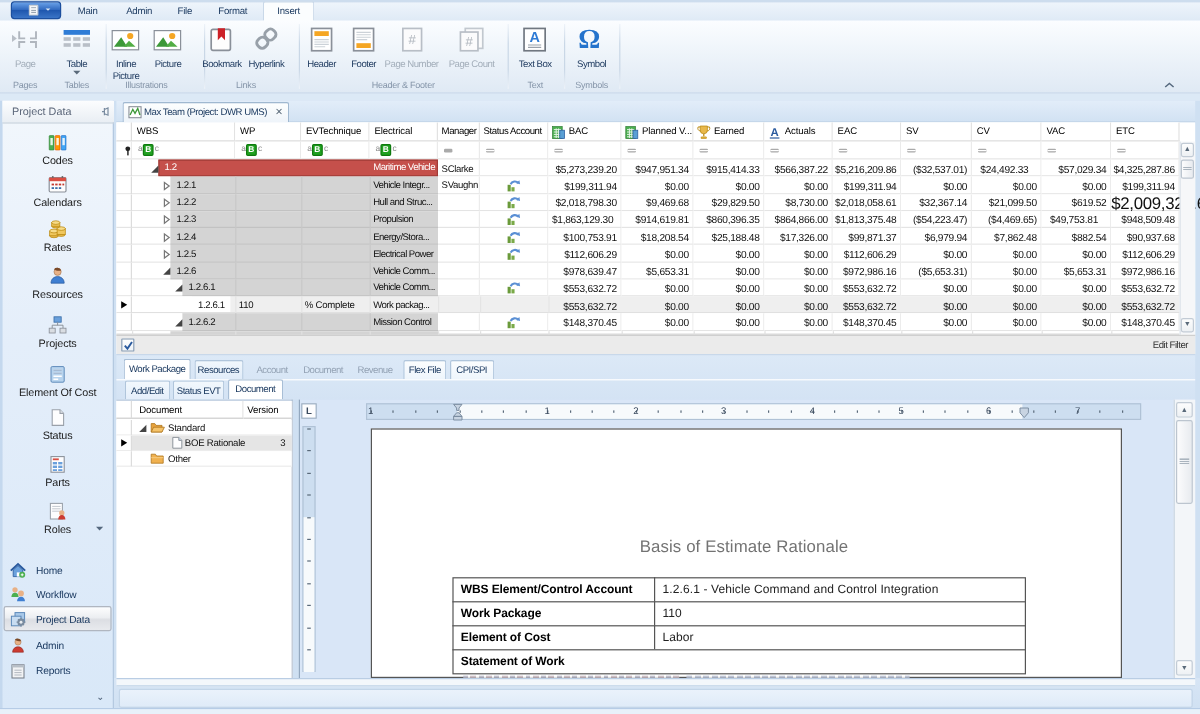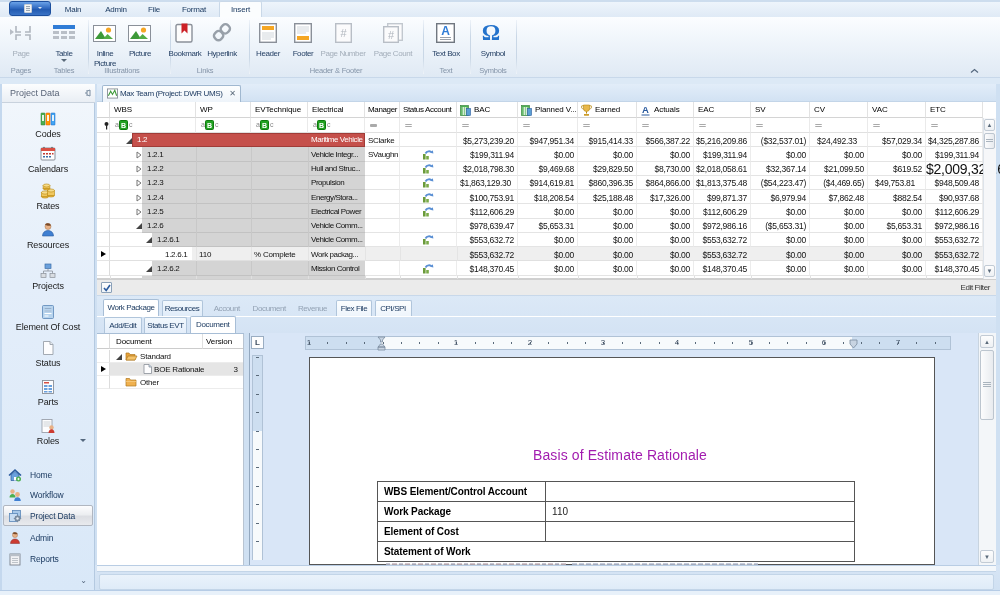--- a/index.html
+++ b/index.html
@@ -865,28 +865,30 @@
 <div style="left:256px;top:393.8px;width:3px;height:1px;background:#5a6a7a"></div>
 <div style="left:256px;top:412.2px;width:3px;height:1px;background:#5a6a7a"></div>
 <div style="left:256px;top:430.6px;width:3px;height:1px;background:#5a6a7a"></div>
 <div style="left:256px;top:449.0px;width:3px;height:1px;background:#5a6a7a"></div>
 <div style="left:256px;top:467.4px;width:3px;height:1px;background:#5a6a7a"></div>
 <div style="left:256px;top:485.8px;width:3px;height:1px;background:#5a6a7a"></div>
 <div style="left:256px;top:504.2px;width:3px;height:1px;background:#5a6a7a"></div>
 <div style="left:256px;top:522.6px;width:3px;height:1px;background:#5a6a7a"></div>
 <div style="left:256px;top:541.0px;width:3px;height:1px;background:#5a6a7a"></div>
 <div style="left:309px;top:357px;width:626px;height:208px;background:#fff;border:1px solid #555"></div>
-<div style="left:460px;top:448px;width:320px;height:15px;line-height:15px;color:#a21caf;font-size:14px;letter-spacing:0.1px;text-align:center">Basis of Estimate Rationale</div>
+<div style="left:460px;top:448px;width:320px;height:15px;line-height:15px;color:#737373;font-size:14px;letter-spacing:0.1px;text-align:center">Basis of Estimate Rationale</div>
 <div style="left:377px;top:481px;width:478px;height:81px;border:1px solid #555;background:#fff"></div>
 <div style="left:384px;top:486px;width:200px;height:11px;line-height:11px;color:#000;font-size:10px;letter-spacing:-0.1px;font-weight:bold">WBS Element/Control Account</div>
+<div style="left:552px;top:486px;width:290px;height:11px;line-height:11px;color:#222;font-size:10px;letter-spacing:0.1px;white-space:nowrap">1.2.6.1 - Vehicle Command and Control Integration</div>
 <div style="left:377px;top:501px;width:478px;height:1px;background:#555"></div>
 <div style="left:384px;top:506px;width:200px;height:11px;line-height:11px;color:#000;font-size:10px;letter-spacing:-0.1px;font-weight:bold">Work Package</div>
 <div style="left:552px;top:506px;width:290px;height:11px;line-height:11px;color:#222;font-size:10px;letter-spacing:0.1px;white-space:nowrap">110</div>
 <div style="left:377px;top:521px;width:478px;height:1px;background:#555"></div>
 <div style="left:384px;top:526px;width:200px;height:11px;line-height:11px;color:#000;font-size:10px;letter-spacing:-0.1px;font-weight:bold">Element of Cost</div>
+<div style="left:552px;top:526px;width:290px;height:11px;line-height:11px;color:#222;font-size:10px;letter-spacing:0.1px;white-space:nowrap">Labor</div>
 <div style="left:377px;top:541px;width:478px;height:1px;background:#555"></div>
 <div style="left:384px;top:546px;width:200px;height:11px;line-height:11px;color:#000;font-size:10px;letter-spacing:-0.1px;font-weight:bold">Statement of Work</div>
 <div style="left:545px;top:481px;width:1px;height:20px;background:#555"></div>
 <div style="left:545px;top:501px;width:1px;height:20px;background:#555"></div>
 <div style="left:545px;top:521px;width:1px;height:20px;background:#555"></div>
 <div style="left:386px;top:563px;width:180px;height:1.5px;background:repeating-linear-gradient(90deg,#b8b8c8 0 4px,#fff 4px 6px,#c8b8c0 6px 11px,#fff 11px 13px);opacity:0.8"></div>
 <div style="left:572px;top:563px;width:186px;height:1.5px;background:repeating-linear-gradient(90deg,#b8c0d4 0 5px,#fff 5px 7px);opacity:0.8"></div>
 <div style="left:978px;top:333px;width:18px;height:232px;background:#f3f6f9;border-left:1px solid #c8d4e0"></div>
 <div style="left:980px;top:335px;width:14px;height:13px;background:linear-gradient(#fdfdfd,#eef1f4);border:1px solid #c2cbd5;border-radius:2px;color:#5a6a7a;font-size:6px;text-align:center;line-height:12px">▲</div>
 <div style="left:980px;top:350px;width:14px;height:70px;background:linear-gradient(90deg,#fcfcfd,#e8ebef);border:1px solid #bcc5cf;border-radius:2px"></div>

